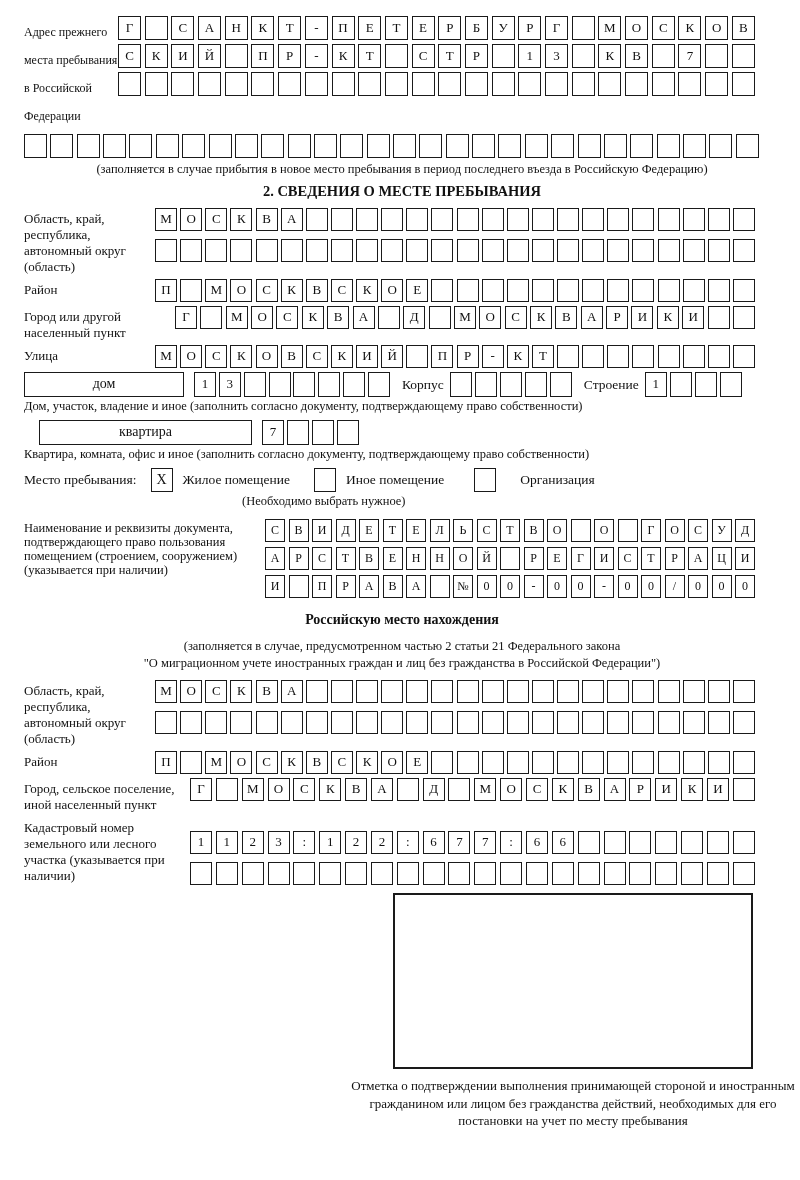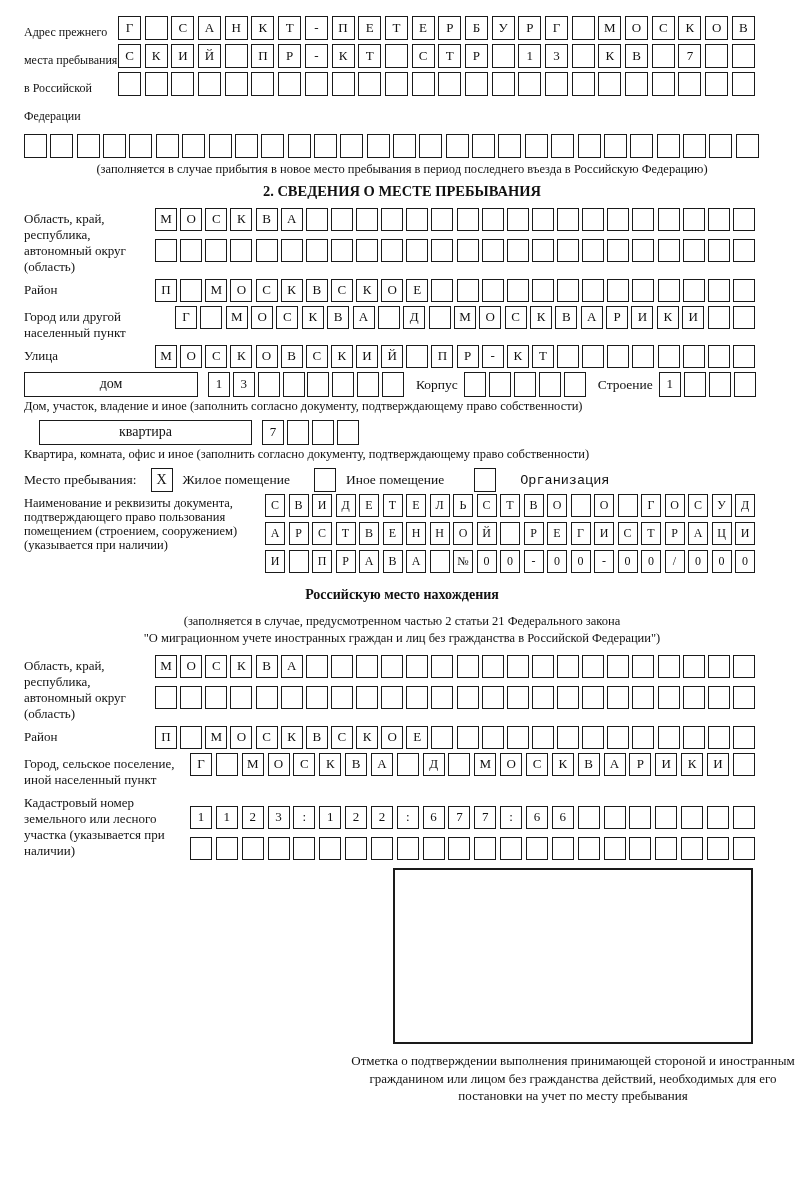--- a/index.html
+++ b/index.html
@@ -25,21 +25,21 @@
   .w580 { width:580px; margin-left:20px; } .w580 .cell { width:22px; }
   .w490 { width:490px; } .w490 .cell { width:20px; font-size:12px; }
   .w565 { width:565px; } .w565 .cell { width:22px; }
 
   .caption { font-size:12.5px; margin:2px 0 6px 0; }
   .caption.center { text-align:center; }
   .section-title { text-align:center; font-weight:bold; font-size:14.5px; margin:6px 0 8px 0; }
 
   .widebox { border:1.6px solid #1a1a1a; height:25px; text-align:center;
              font-size:14px; line-height:22px; }
-  .dom-box { width:174px;text-align:center; }
+  .dom-box { width:160px;text-align:center; }
   .kv-box { width:213px; }
   .inline-label { font-size:13.5px; line-height:25px; white-space:nowrap; }
   .cells-8 { width:196px; margin-left:10px; } .cells-8 .cell { width:22px; height:25px; line-height:22px; }
   .cells-5 { width:122px; margin-left:6px; } .cells-5 .cell { width:22px; height:25px; line-height:22px; }
   .cells-4 { width:97px; margin-left:6px; } .cells-4 .cell { width:22px; height:25px; line-height:22px; }
   .mb0 { margin-bottom:0; }
 
   .mesto-row { display:flex; align-items:center; margin:6px 0 2px 0; font-size:13.5px; }
   .checkbox { display:inline-block; width:22px; height:24px; border:1.6px solid #1a1a1a;
               text-align:center; font-size:14px; line-height:21px; margin:0 10px 0 14px; flex:0 0 auto; }
@@ -363,22 +363,23 @@
   </div>
   <div class="caption">Квартира, комната, офис и иное (заполнить согласно документу, подтверждающему право собственности)</div>
 
   <div class="mesto-row">
     <span>Место пребывания:</span>
     <span class="checkbox">X</span>
     <span>Жилое помещение</span>
     <span class="checkbox" style="margin-left:24px;"></span>
     <span>Иное помещение</span>
     <span class="checkbox" style="margin-left:30px;"></span>
-    <span style="margin-left:14px;font-family:Liberation Mono, monospace;">Организация</span>
-  </div>
+    <span style="margin-left:14px;">Организация</span>
+  </div>
+  <div class="mesto-note">(Необходимо выбрать нужное)</div>
 
   <div class="frow">
     <div class="flabel-doc">Наименование и реквизиты документа, подтверждающего право пользования помещением (строением, сооружением) (указывается при наличии)</div>
     <div class="gridcol">
       <div class="cellrow w490" style="margin-bottom:5px;">
           <span class="cell">С</span>
           <span class="cell">В</span>
           <span class="cell">И</span>
           <span class="cell">Д</span>
           <span class="cell">Е</span>

